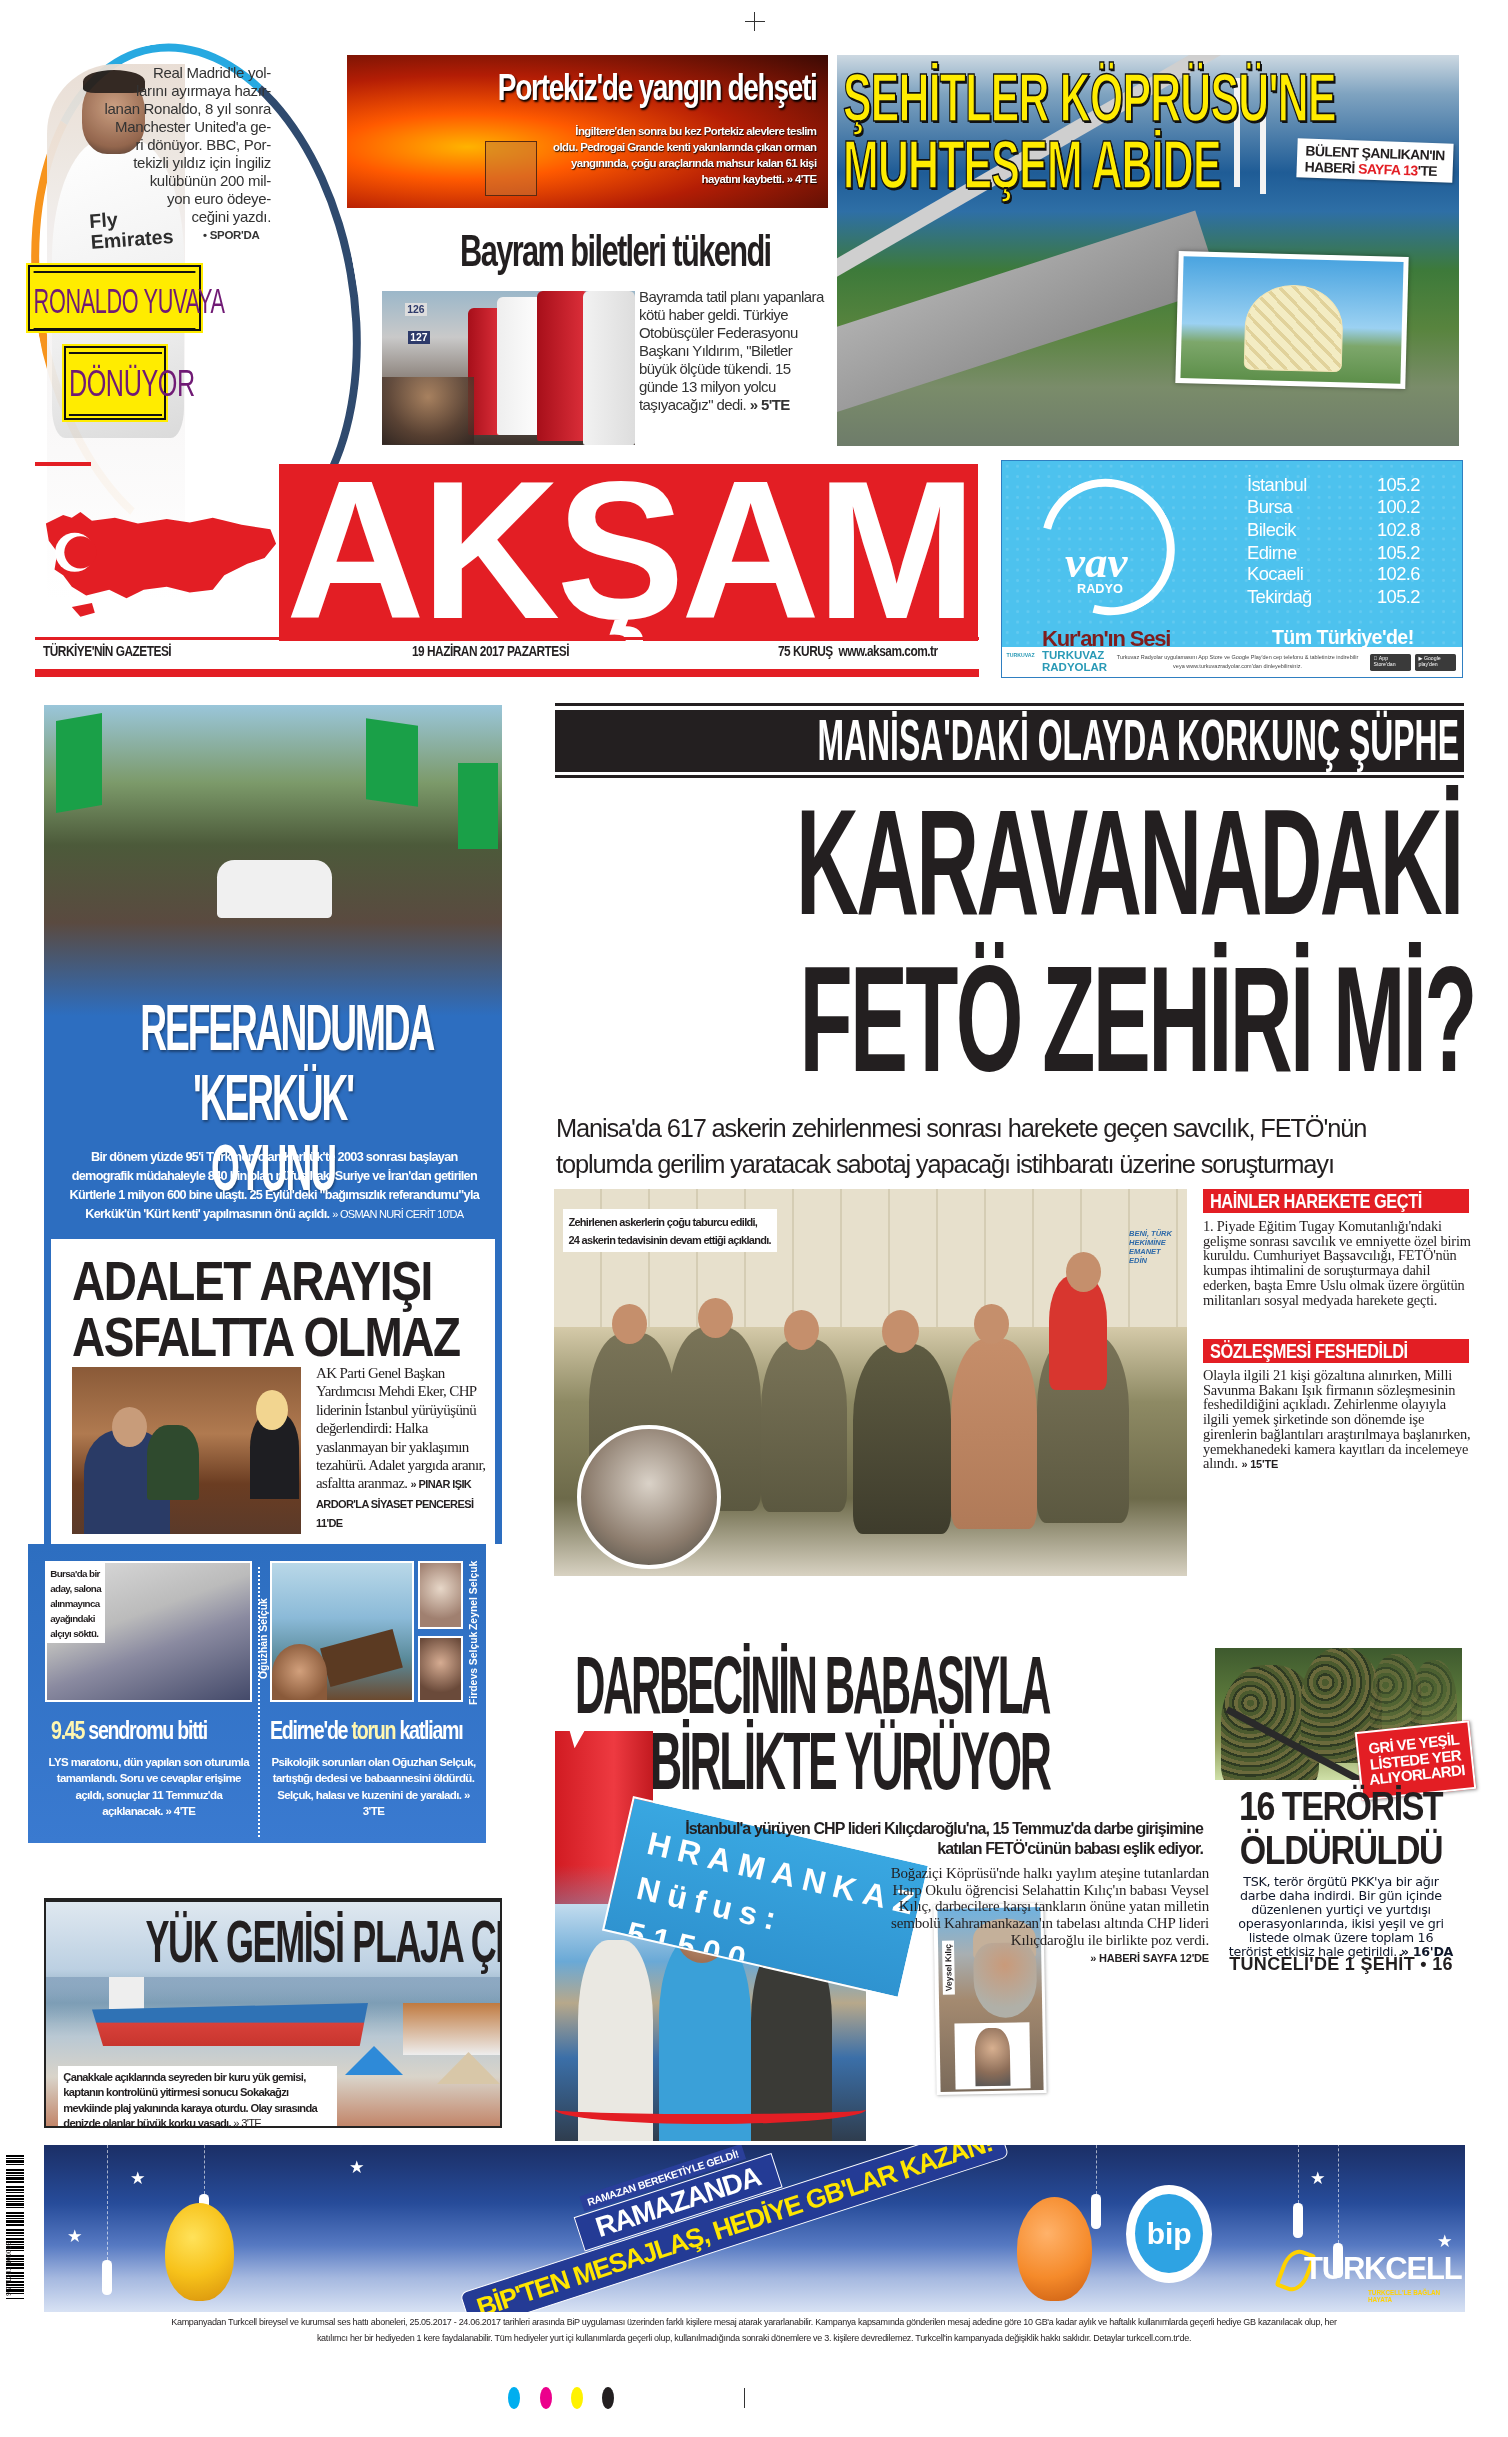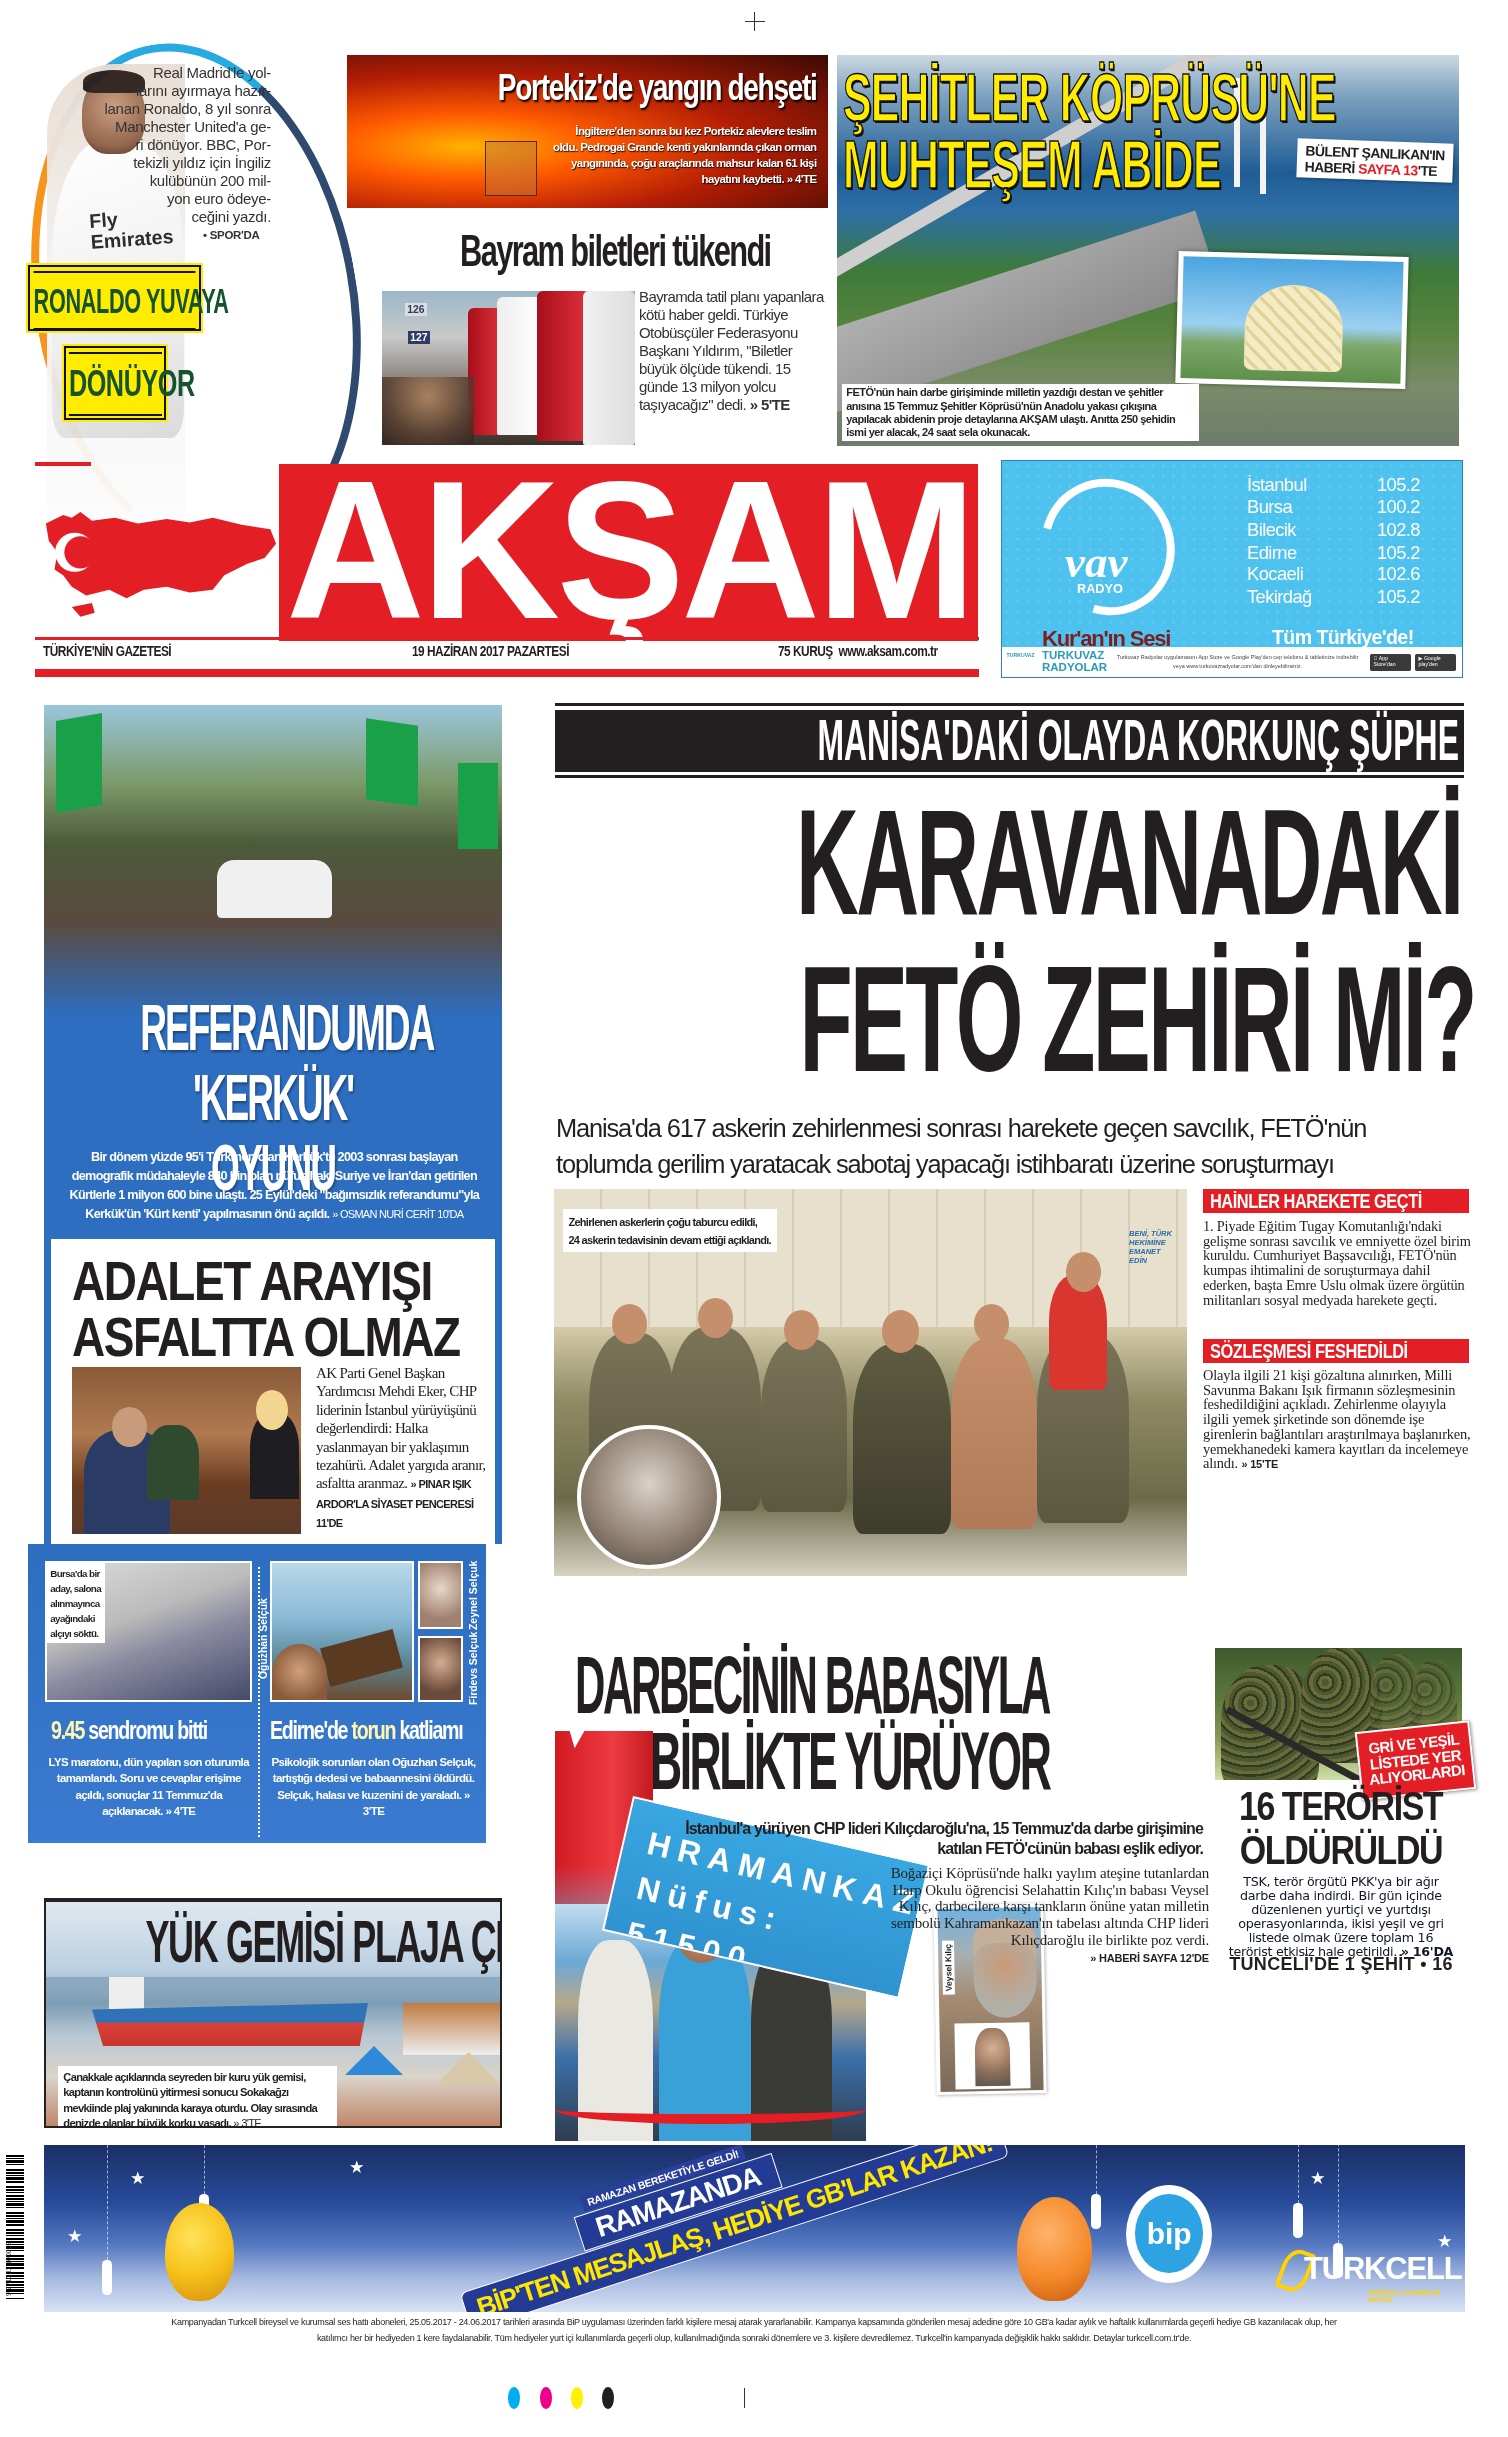--- a/index.html
+++ b/index.html
@@ -11,21 +11,21 @@
   
   .cropmark { position: absolute; width: 1.2px; background: #333; }
   .cropmark.h { height: 1.2px; width: 19.6px; }
   #ronaldo-area { left: 35px; top: 35px; width: 322px; height: 564px; }
   .ring { position: absolute; border-radius: 50%; border: 8px solid transparent; }
   .ronaldo-photo { position: absolute; background: linear-gradient(180deg, #e8ddd3 0%, #f4f2f2 40%, #ffffff 100%); }
   .ronaldo-head { position: absolute; border-radius: 45% 45% 40% 40%; background: radial-gradient(circle at 50% 40%, #c99b7c 0%, #8e5e44 70%, #3a2a22 100%); }
   .ronaldo-hair { position: absolute; border-radius: 50% 50% 20% 20%; background: #2a1e18; }
   .ronaldo-shirt { position: absolute; background: linear-gradient(160deg, #ffffff 0%, #efefef 60%, #d9d9d9 100%); border-radius: 40% 40% 10% 10%; }
   .ronaldo-body-text { position: absolute; font-size: 15px; line-height: 18px; color: #333; text-align: right; font-family: "Liberation Sans", sans-serif; letter-spacing: -0.3px; }
-  .yellow-box { position: absolute; background: #ffec00; border: 2.9px solid #111; outline: 2.3px solid #ffec00; color: #14532d; font-weight: 700; letter-spacing: -0.6px; }
+  .yellow-box { position: absolute; background: #ffec00; border: 2.9px solid #111; outline: 2.3px solid #ffec00; color: #701a75; font-weight: 400; letter-spacing: -0.6px; }
   .yellow-box .inner { border-top: 2.3px solid #111; border-bottom: 2.3px solid #111; }
 
   
   #portugal-fire { left: 347px; top: 55px; width: 481px; height: 153px; background: radial-gradient(ellipse at 25% 60%, #ffb300 0%, #ff5a00 25%, #b31d05 55%, #3a0a04 100%); overflow: hidden; }
   #portugal-fire .fire-sign { position: absolute; left: 138px; top: 86px; width: 52px; height: 55px; border: 1.7px solid #5a2a10; background: rgba(190,120,60,0.5); }
   #portugal-fire h2 { position: absolute; right: 11.5px; top: 11.5px; font-size: 36px; color: #fff; font-weight: 900; letter-spacing: -1.7px; text-shadow: 1.7px 1.7px 2.3px #000; white-space: nowrap; transform: scaleX(0.78); transform-origin: right; }
   #portugal-fire p { position: absolute; right: 11.5px; top: 68px; width: 265px; font-size: 11.5px; line-height: 16px; color: #fff; font-weight: 700; text-align: right; letter-spacing: -0.6px; text-shadow: 0.6px 0.6px 1.2px #000; }
 
   
   #bayram-title { left: 460px; top: 226px; width: 368px; font-size: 44px; font-weight: 900; letter-spacing: -2.3px; color: #231f20; white-space: nowrap; transform: scaleX(0.70); transform-origin: left; }
@@ -228,21 +228,20 @@
   <div class="yellow-headline" style="left:5.8px; top:75px; font-size:69px; line-height:69px;">MUHTEŞEM ABİDE</div>
   <div id="sanlikan">
     <div>BÜLENT ŞANLIKAN'IN</div>
     <div><span>HABERİ </span><span class="red">SAYFA 13</span><span>'TE</span></div>
   </div>
   <div id="monument-photo">
     <div class="sky">
         <div class="dome"></div>
       </div>
   </div>
-  <div id="bridge-caption">FETÖ'nün hain darbe girişiminde milletin yazdığı destan ve şehitler anısına 15 Temmuz Şehitler Köprüsü'nün Anadolu yakası çıkışına yapılacak abidenin proje detaylarına AKŞAM ulaştı. Anıtta 250 şehidin ismi yer alacak, 24 saat sela okunacak.</div>
 </div>
 
 <div class="abs" id="masthead-topline"></div>
 <svg class="abs" id="masthead-map" viewBox="0 0 420 245">
   <path d="M10 60 L40 45 L55 50 L70 40 L90 55 L130 50 L170 60 L220 52 L260 58 L300 50 L350 62 L400 70 L410 95 L390 120 L360 130 L320 150 L300 175 L260 180 L220 170 L180 175 L150 190 L120 175 L80 185 L55 170 L40 150 L25 140 L30 110 L15 90 Z" fill="#e31e24"></path>
   <circle cx="60" cy="110" r="34" fill="#fff"></circle>
     <circle cx="70" cy="110" r="28" fill="#e31e24"></circle>
   <path d="M55 205 L90 198 L95 215 L70 222 Z" fill="#e31e24"></path>
 </svg>
 <div class="abs" id="masthead-red">

